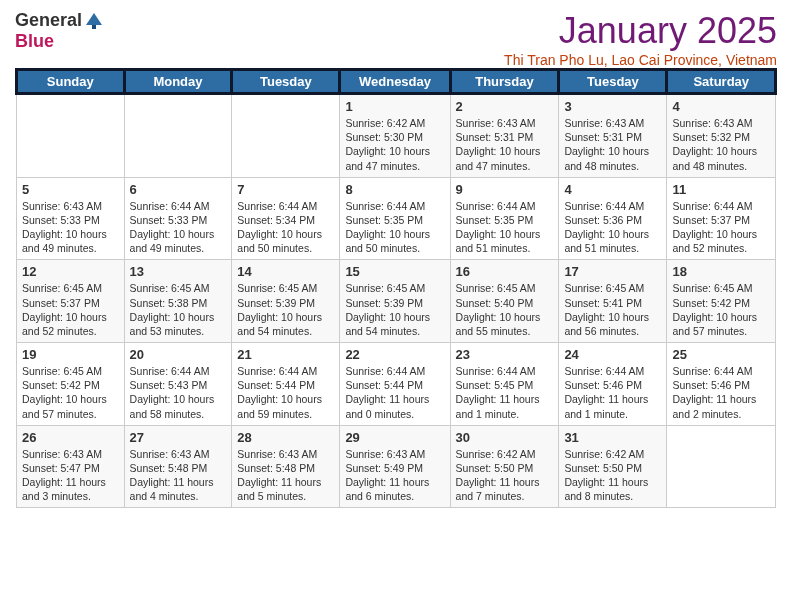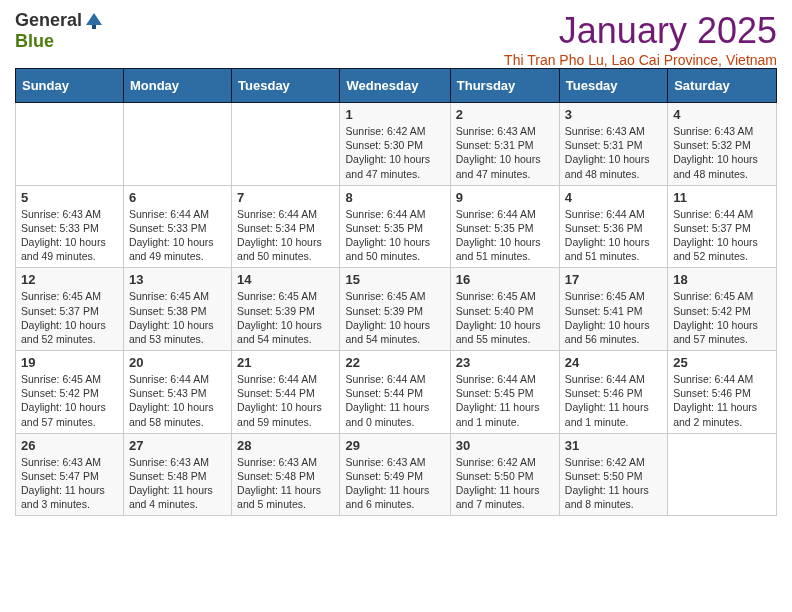--- a/index.html
+++ b/index.html
@@ -31,21 +31,21 @@
       align-items: center;
     }
     .logo-general {
       font-size: 18px;
       font-weight: bold;
       color: #333;
     }
     .logo-blue {
       font-size: 18px;
       font-weight: bold;
-      color: #4d7c0f;
+      color: #be185d;
     }
     .logo-icon {
       width: 20px;
       height: 20px;
       margin-left: 2px;
     }
     .title-section {
       text-align: right;
     }
     .month-title {
@@ -57,25 +57,25 @@
       font-size: 14px;
       color: #c2410c;
     }
     .calendar {
       width: 100%;
       border-collapse: collapse;
     }
     .calendar th {
       background-color: #2e6da4;
       color: #fff;
-      text-align: left;
-      padding: 9px 6px;
+      text-align: center;
+      padding: 3px 6px;
       font-size: 13px;
       font-weight: bold;
-      border: 1px solid #0f172a;
+      border: 3px solid #0f172a;
     }
     .calendar td {
       vertical-align: top;
       border: 1px solid #ccc;
       padding: 4px 5px;
       width: 113px;
       min-height: 85px;
       background: #fff;
     }
     .calendar tr:nth-child(odd) td {

